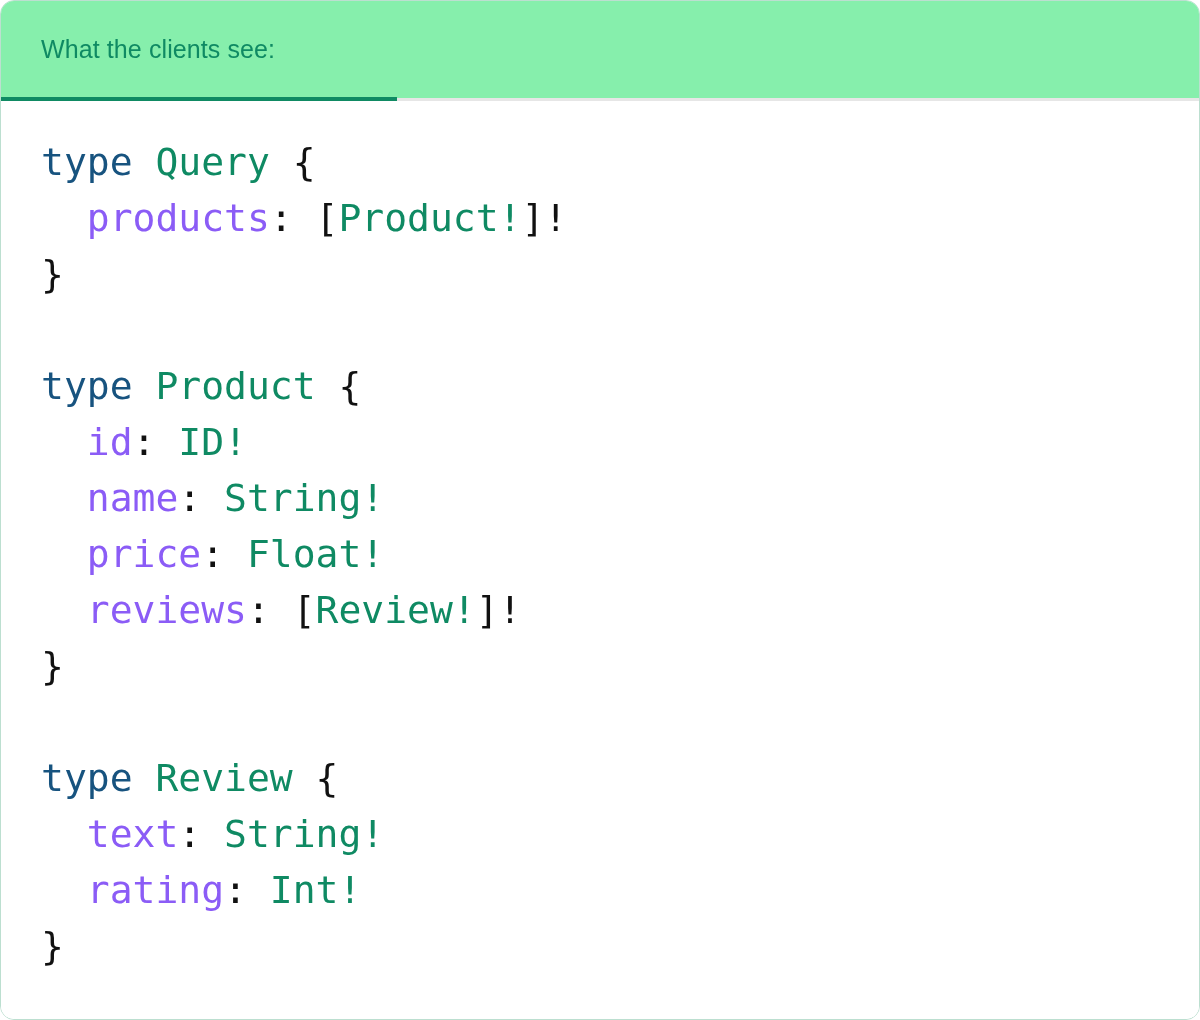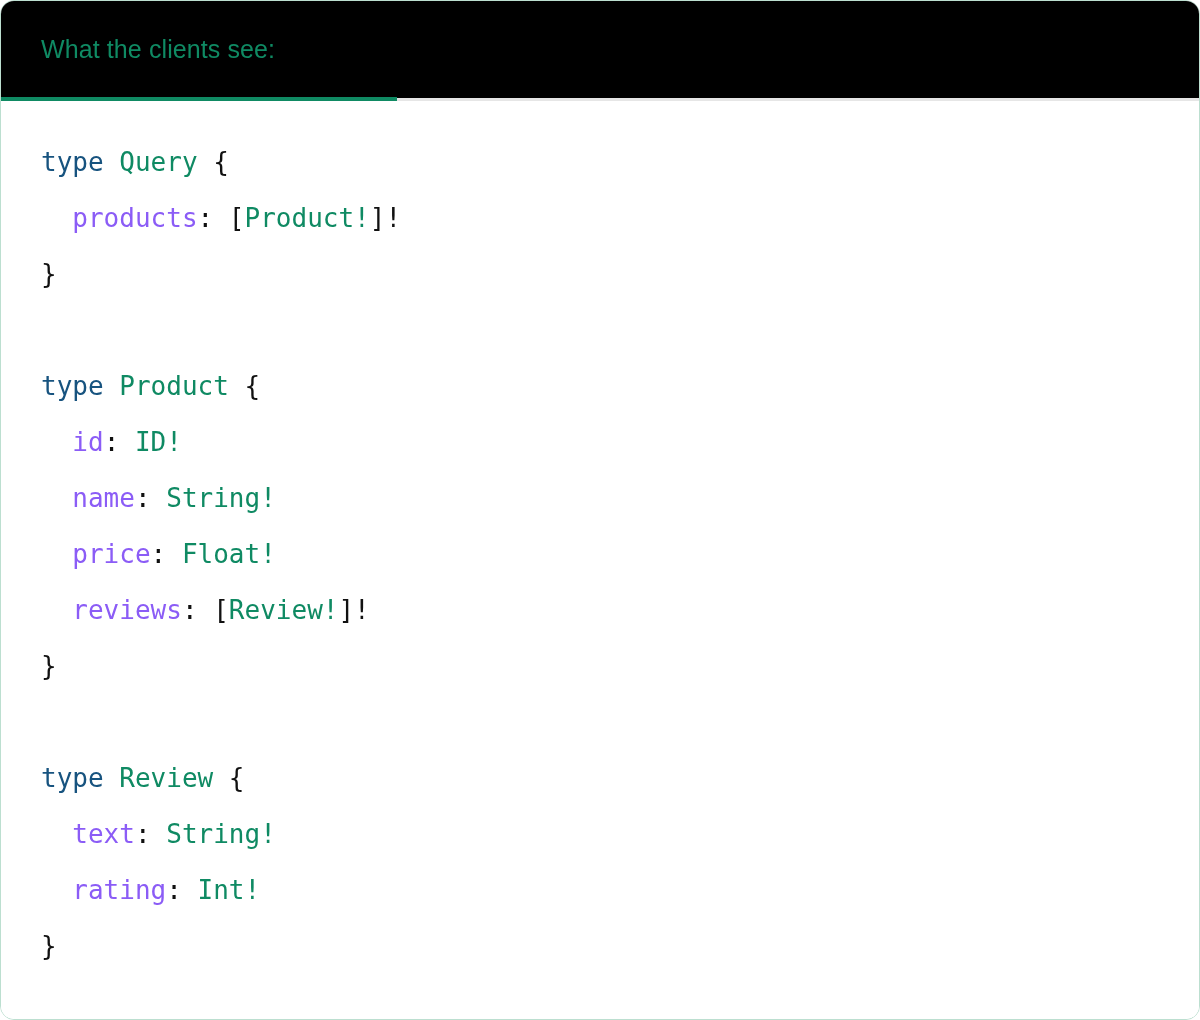--- a/index.html
+++ b/index.html
@@ -27,21 +27,21 @@
     overflow: hidden;
     display: flex;
     flex-direction: column;
   }
 
   
   .tabbar {
     position: relative;
     flex: 0 0 auto;
     height: 97px;
-    background: #000000;
+    background: #86efac;
     display: flex;
     align-items: center;
     border-bottom: 3px solid #e6e6e6;
   }
   .tab {
     position: relative;
     height: 100%;
     display: flex;
     align-items: center;
     padding: 0 40px 0 40px;
@@ -76,21 +76,21 @@
   
   .code-body {
     flex: 1 1 auto;
     background: #ffffff;
     padding: 33px 0 0 40px;
     box-sizing: border-box;
     overflow: hidden;
   }
   .code {
     font-family: "DejaVu Sans Mono", monospace;
-    font-size: 26px;
+    font-size: 38px;
     line-height: 56px;
     white-space: pre;
     margin: 0;
     color: #111111;
     letter-spacing: 0;
   }
   .code-line {
     white-space: pre;
     min-height: 56px;
   }

